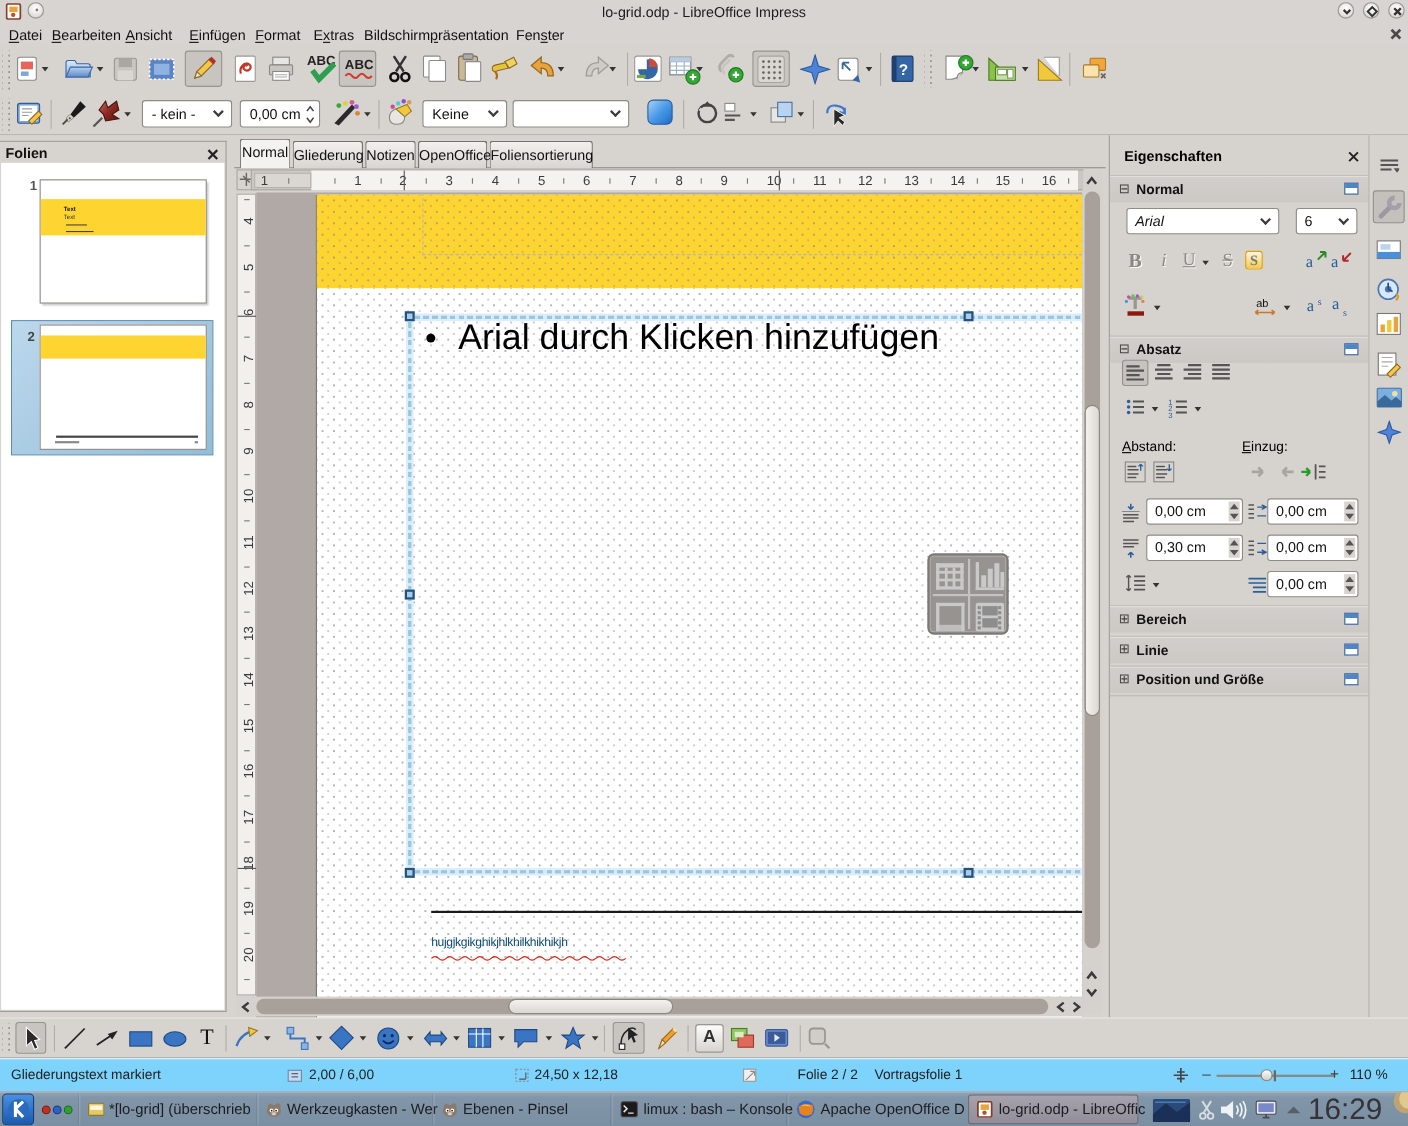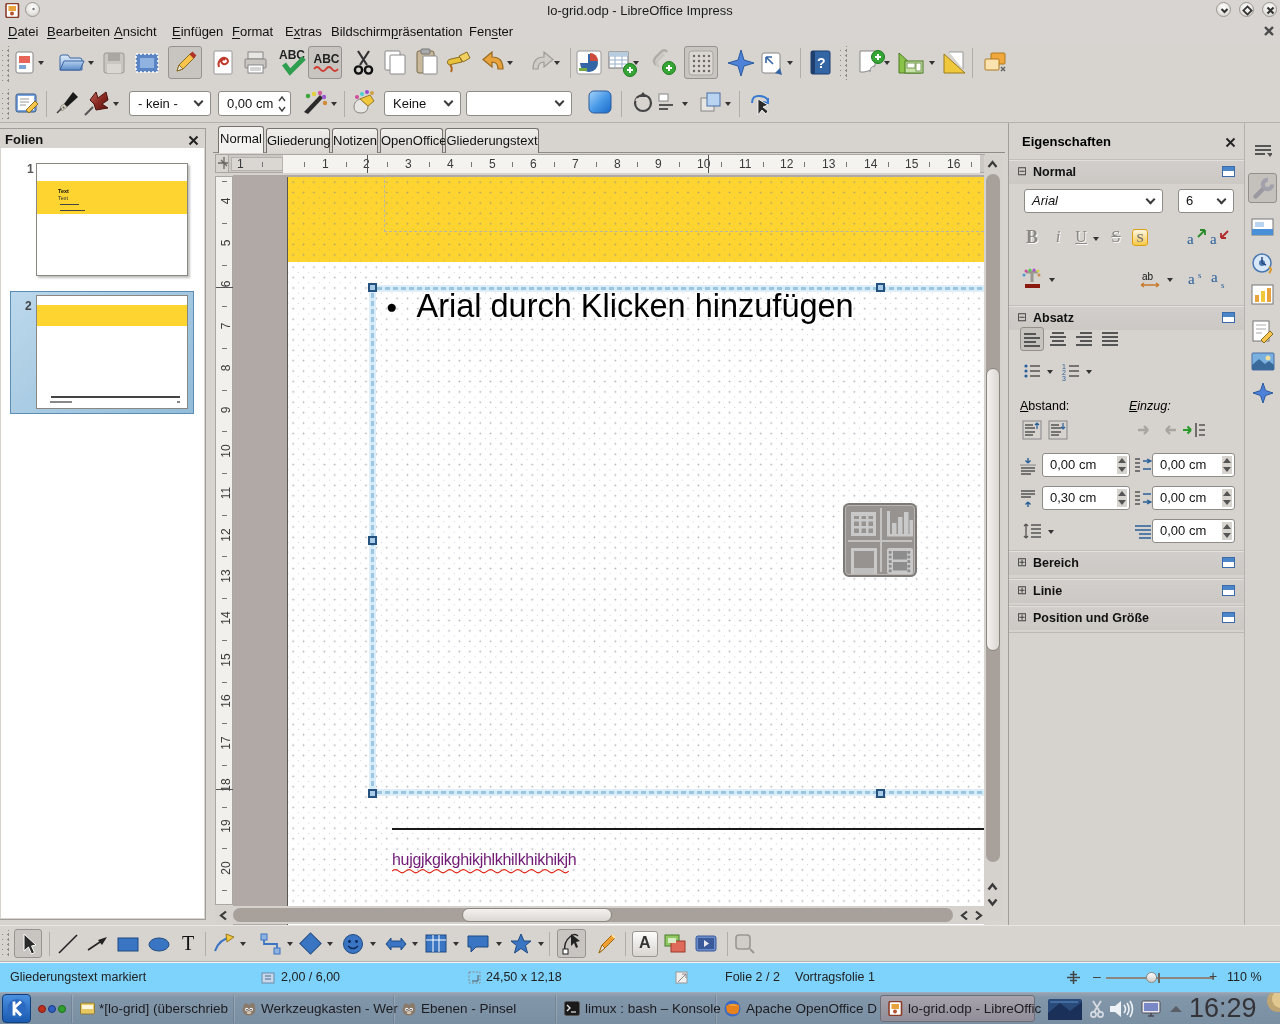--- a/index.html
+++ b/index.html
@@ -410,21 +410,21 @@
         <div style="position:absolute;left:140px;top:105px;width:3px;height:1.5px;background:#888;"></div>
       </div>
     </div>
   </div>
   <div class="abs" id="tabsrow">
     <div class="abs" style="left:0;top:29px;width:792px;height:1px;background:#8f8b87;"></div>
     <div class="tab act" style="left:5px;width:46px;text-align:center;">Normal</div>
     <div class="tab" style="left:53px;width:64px;">Gliederung</div>
     <div class="tab" style="left:119px;width:46px;">Notizen</div>
     <div class="tab" style="left:167px;width:63px;">OpenOffice</div>
-    <div class="tab" style="left:232px;width:94px;">Gliederungstext</div>
+    <div class="tab" style="left:232px;width:94px;">Foliensortierung</div>
   </div>
   <div class="abs" id="corner"><svg width="17" height="17">
         <path d="M8 2 v12 M2 8 h12 M5 5 l6 6" stroke="#6a6662" stroke-width="1.3" fill="none"></path>
       </svg></div>
   <div class="abs" id="hruler">
     <div class="abs" style="left:54px;top:0;width:697px;height:18px;background:#f5f3f0;"></div>
     <div class="abs" style="left:2px;top:2px;width:52px;height:14px;background:#dad6d2;border:1px solid #b5b1ad;"></div>
     <span class="rn" style="left:8px;">1</span>
     <div class="rt" style="left:33px;"></div>
     <span class="rn" style="left:93px;">1</span>
@@ -564,21 +564,21 @@
             <rect x="21.4" y="4" width="2.8" height="2.8"></rect>
             <rect x="21.4" y="8.6" width="2.8" height="2.8"></rect>
             <rect x="21.4" y="13.2" width="2.8" height="2.8"></rect>
             <rect x="21.4" y="17.8" width="2.8" height="2.8"></rect>
             <rect x="21.4" y="22.4" width="2.8" height="2.8"></rect>
           </g>
         </svg>
     </div>
 
     <div class="abs" style="left:159px;top:653px;width:592px;height:1.5px;background:#1a1a1a;"></div>
-    <div class="abs" style="left:159px;top:676px;font-size:16px;color:#701a75;letter-spacing:-0.3px;">hujgjkgikghikjhlkhilkhikhikjh<svg style="position:absolute;left:0px;top:17px;" width="178" height="6">
+    <div class="abs" style="left:159px;top:676px;font-size:11px;color:#0c4a6e;letter-spacing:-0.3px;">hujgjkgikghikjhlkhilkhikhikjh<svg style="position:absolute;left:0px;top:17px;" width="178" height="6">
           <path d="M0 3.2 q3.4 -3.2 6.8 0 t6.8 0 t6.8 0 t6.8 0 t6.8 0 t6.8 0 t6.8 0 t6.8 0 t6.8 0 t6.8 0 t6.8 0 t6.8 0 t6.8 0 t6.8 0 t6.8 0 t6.8 0 t6.8 0 t6.8 0 t6.8 0 t6.8 0 t6.8 0 t6.8 0 t6.8 0 t6.8 0 t6.8 0 t6.8 0" fill="none" stroke="#e02010" stroke-width="1.1"></path>
         </svg></div>
   </div>
   <div class="abs" id="hscroll">
     <svg style="position:absolute;left:2px;top:3px;" width="13" height="13">
         <path d="M9 2.5 L4 6.5 L9 10.5" stroke="#3a3a3a" stroke-width="2.2" fill="none"></path>
       </svg>
     <div class="abs" style="left:18px;top:2px;width:720px;height:14px;background:#a8a09b;border-radius:7px;"></div>
     <div class="abs" style="left:247px;top:2px;width:150px;height:14px;background:linear-gradient(#f4f2ef,#dbd7d3);border:1px solid #8a8680;border-radius:7px;"></div>
     <svg style="position:absolute;left:743px;top:3px;" width="13" height="13">
@@ -682,21 +682,21 @@
         </svg></div>
     <div class="abs dd" style="left:38px;top:247px;"></div>
     <div class="pbtn" style="left:50px;top:236px;"><svg width="22" height="22">
           <text x="2" y="9" font-size="7" fill="#2a6099">1</text>
           <text x="2" y="15" font-size="7" fill="#2a6099">2</text>
           <text x="2" y="21" font-size="7" fill="#2a6099">3</text>
           <path d="M9 6 h10 M9 11 h10 M9 16 h10" stroke="#555" stroke-width="1.6"></path>
         </svg></div>
     <div class="abs dd" style="left:77px;top:247px;"></div>
     <span style="position:absolute;left:11px;top:276px;font-size:12.5px;"><u>A</u>bstand:</span>
-    <span style="position:absolute;left:120px;top:276px;font-size:12.5px;font-style:italic;"><u>E</u>inzug:</span>
+    <span style="position:absolute;left:120px;top:276px;font-size:12.5px;"><u>E</u>inzug:</span>
     <div class="pbtn" style="left:11px;top:295px;"><svg width="22" height="22">
           <rect x="2" y="2" width="18" height="18" fill="none" stroke="#888"></rect>
           <path d="M4 6 h8 M4 9 h10 M4 13 h10 M4 16 h8" stroke="#555" stroke-width="1.4"></path>
           <path d="M16 4 v6 M16 4 l-2 2 M16 4 l2 2" stroke="#2a6099" stroke-width="1.2" fill="none"></path>
         </svg></div>
     <div class="pbtn" style="left:37px;top:295px;"><svg width="22" height="22">
           <rect x="2" y="2" width="18" height="18" fill="none" stroke="#888"></rect>
           <path d="M4 6 h8 M4 9 h10 M4 13 h10 M4 16 h8" stroke="#555" stroke-width="1.4"></path>
           <path d="M16 10 v-6 M16 10 l-2 -2 M16 10 l2 -2" stroke="#2a6099" stroke-width="1.2" fill="none"></path>
         </svg></div>

